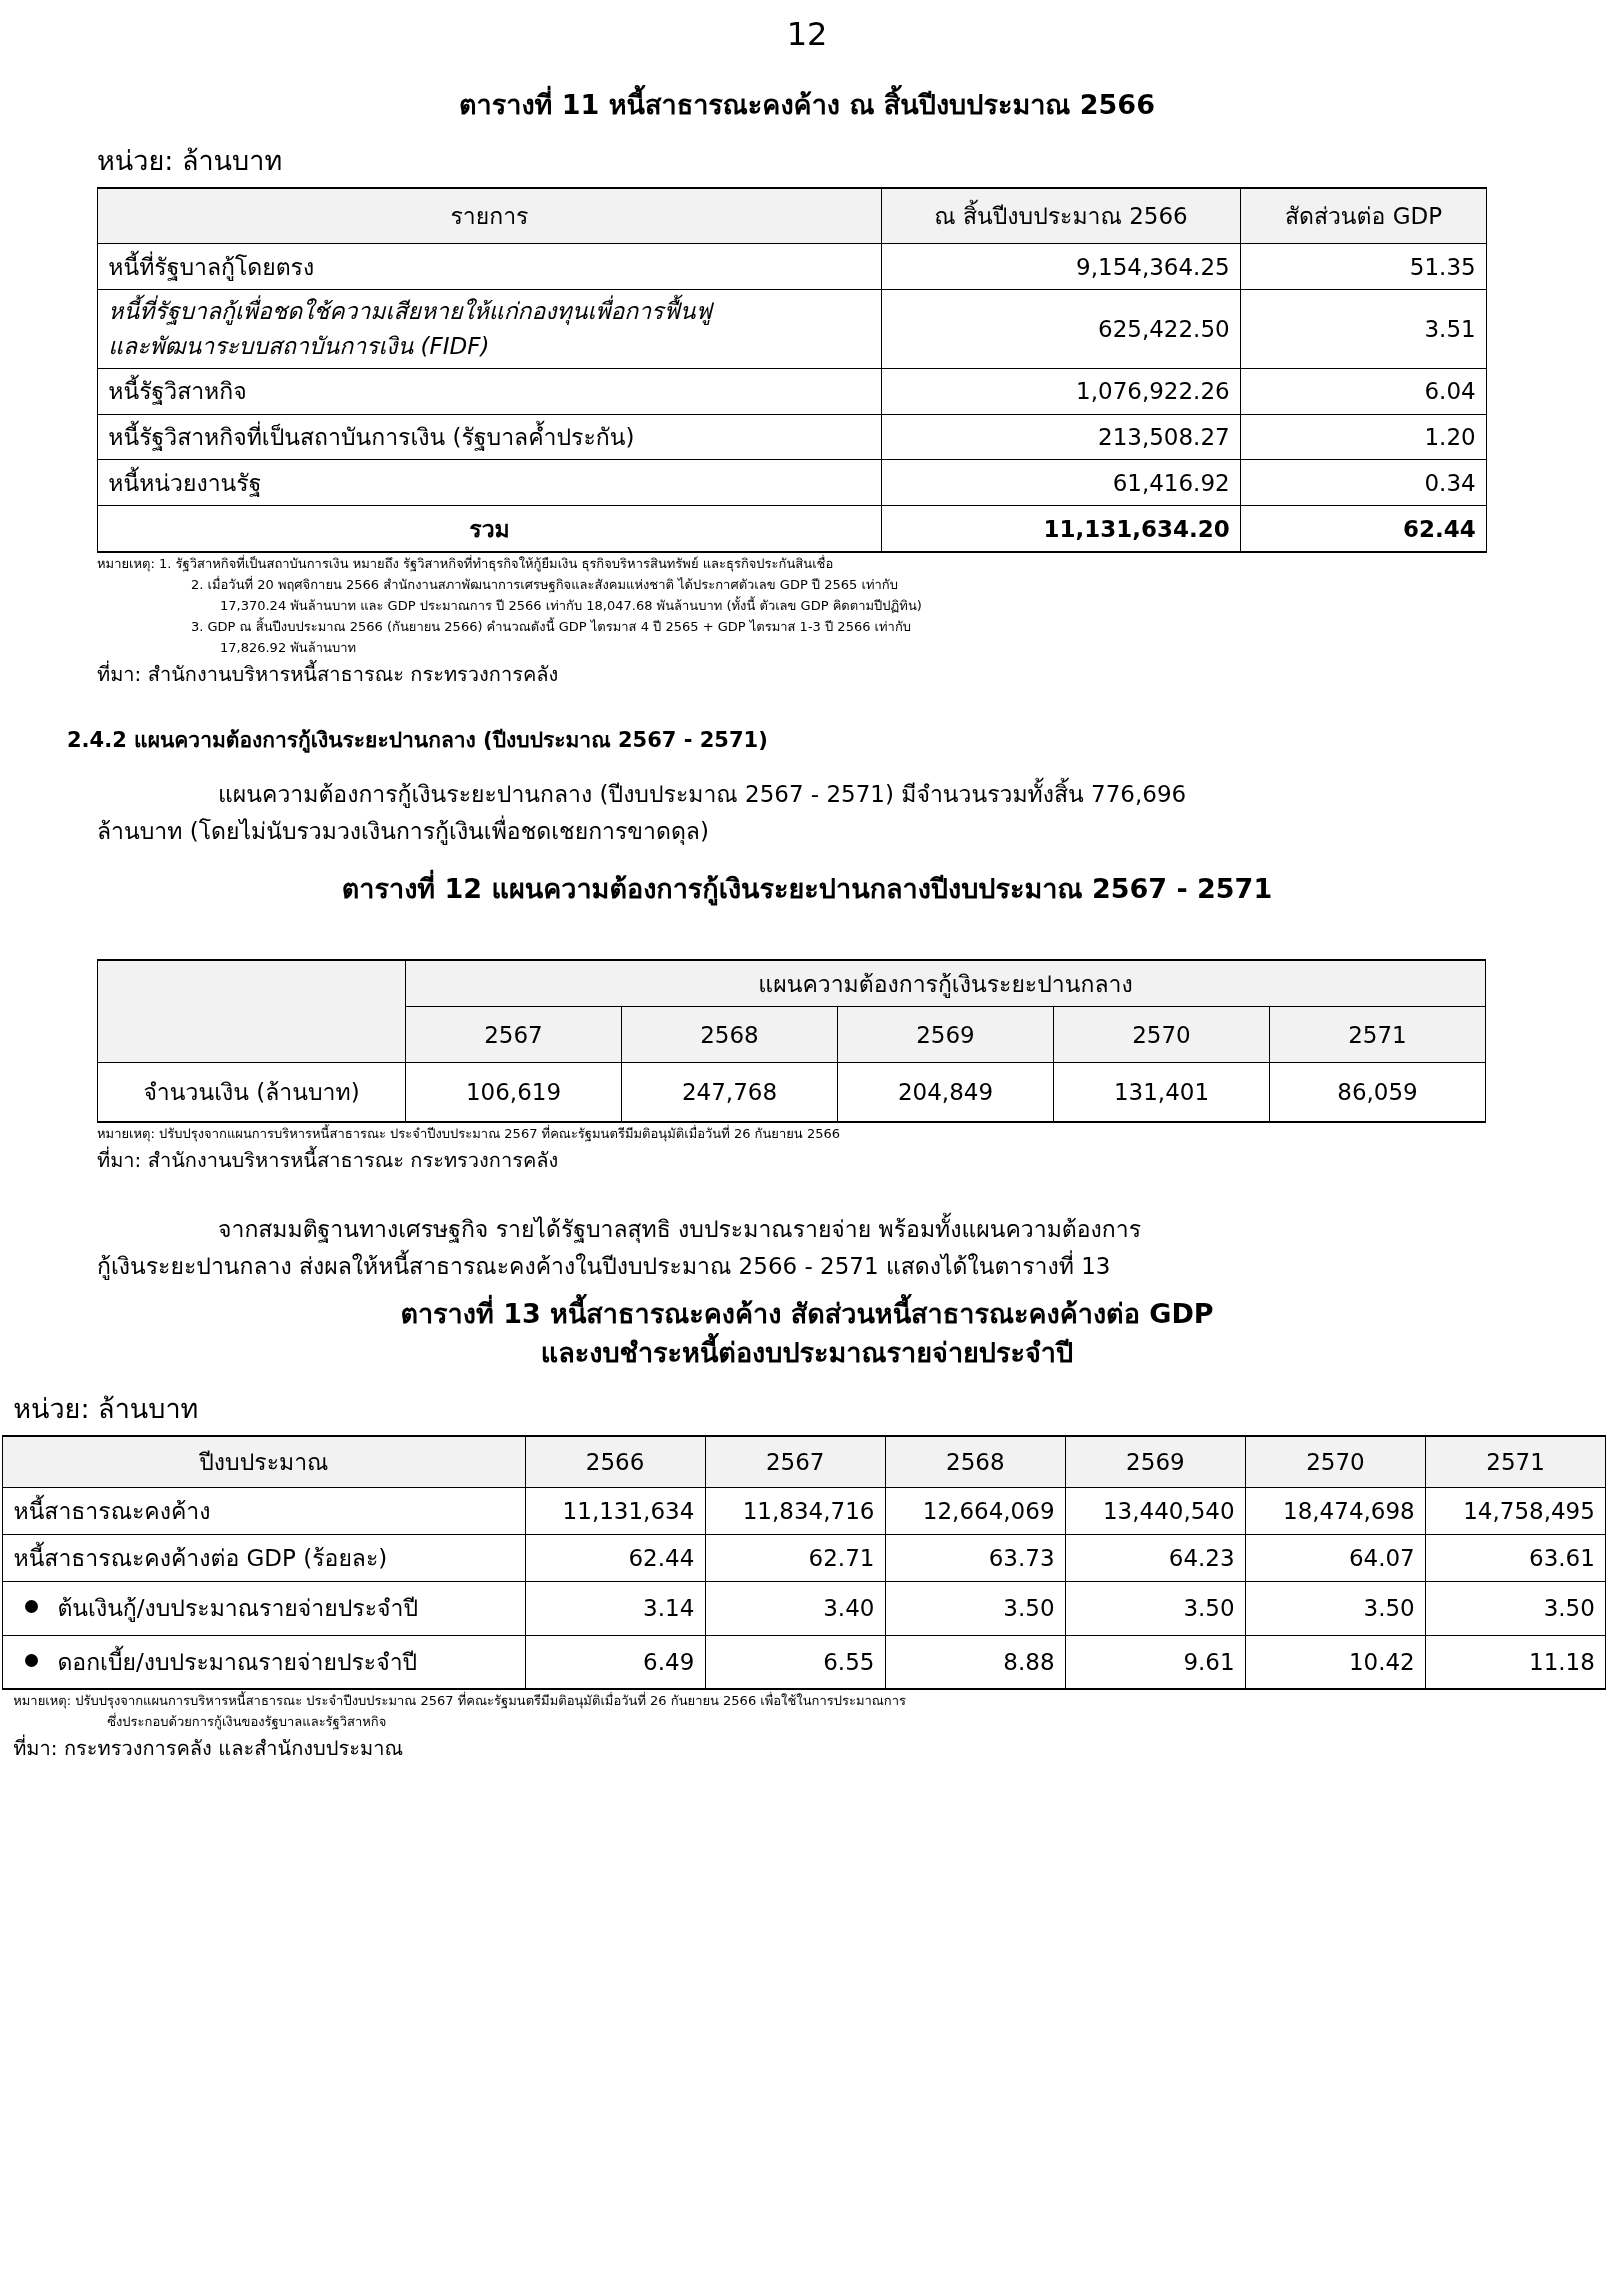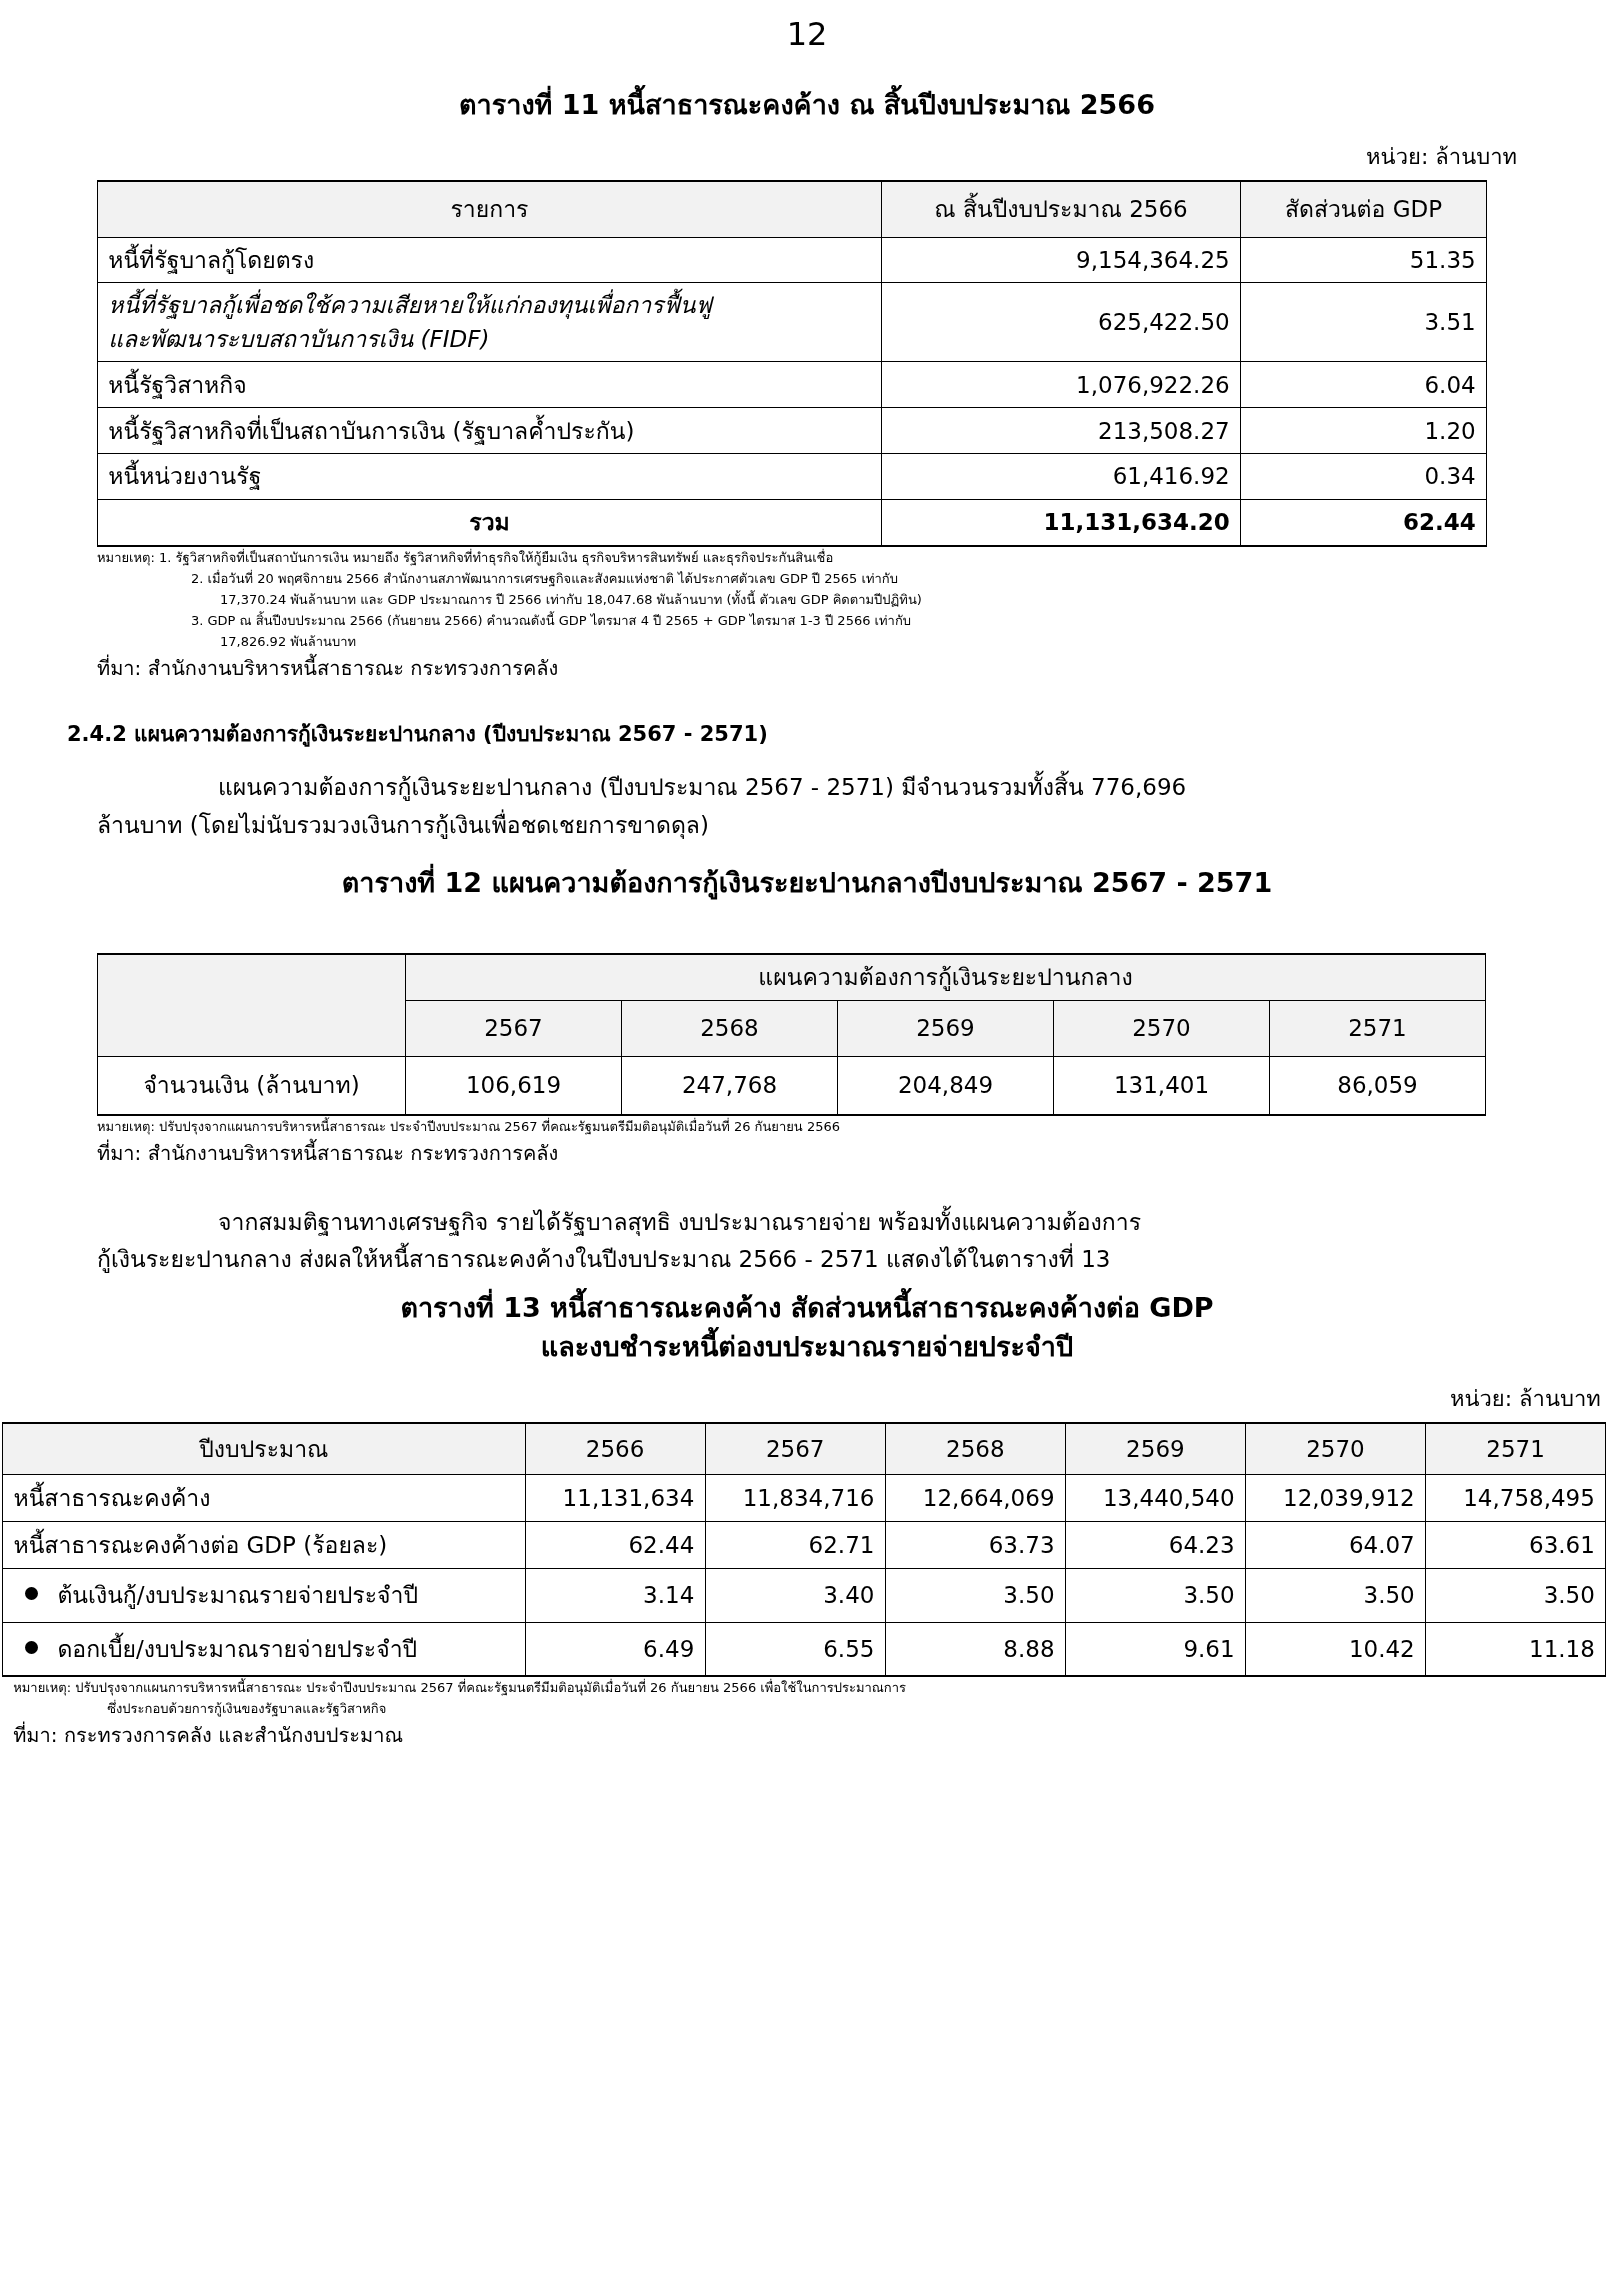--- a/index.html
+++ b/index.html
@@ -31,22 +31,22 @@
     line-height: 1;
     padding-top: 17.6px;
   }
   .table-title {
     text-align: center;
     font-size: 27px;
     font-weight: bold;
     line-height: 1.45;
   }
   .unit-label {
-    text-align: right;
-    font-size: 22px;
+    text-align: left;
+    font-size: 27px;
     line-height: 1.3;
   }
   .note-block {
     font-size: 13px;
     line-height: 1.62;
   }
   .note-line {
     display: block;
     white-space: pre-wrap;
   }
@@ -294,21 +294,21 @@
         <td class="head-cell col-year thick-top">2571</td>
       </tr>
     </thead>
     <tbody>
       <tr>
         <td class="t-left">หนี้สาธารณะคงค้าง</td>
         <td class="t-right">11,131,634</td>
         <td class="t-right">11,834,716</td>
         <td class="t-right">12,664,069</td>
         <td class="t-right">13,440,540</td>
-        <td class="t-right">12,039,912</td>
+        <td class="t-right">18,474,698</td>
         <td class="t-right">14,758,495</td>
       </tr>
       <tr>
         <td class="t-left">หนี้สาธารณะคงค้างต่อ GDP (ร้อยละ)</td>
         <td class="t-right">62.44</td>
         <td class="t-right">62.71</td>
         <td class="t-right">63.73</td>
         <td class="t-right">64.23</td>
         <td class="t-right">64.07</td>
         <td class="t-right">63.61</td>

